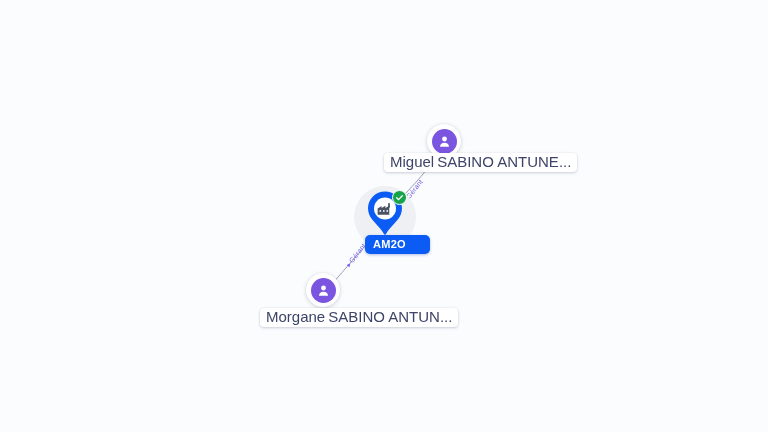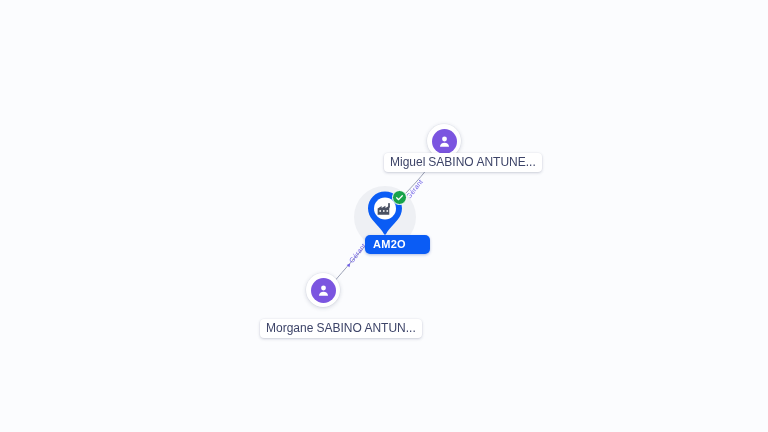--- a/index.html
+++ b/index.html
@@ -75,21 +75,21 @@
   }
   .person-avatar svg { display: block; }
 
   
   .name-chip {
     position: absolute;
     background: #ffffff;
     border-radius: 4px;
     box-shadow: 0 1px 3px rgba(40,50,90,.22), 0 0 0 .5px rgba(40,50,90,.04);
     padding: 3px 6px 4px 6px;
-    font-size: 12px;
+    font-size: 15px;
     color: #3d4468;
     white-space: nowrap;
     line-height: 12px;
     cursor: pointer;
   }
   .name-chip .given-name {
     color: #3d4468;
   }
   .name-chip .family-name {
     color: #3d4468;
@@ -188,21 +188,21 @@
 
   <div class="person-node" style="left:306px; top:273px;">
     <div class="person-avatar">
       <svg width="15" height="15" viewBox="0 0 24 24">
         <circle cx="12" cy="8" r="3.9" fill="#ffffff"></circle>
         <path d="M4.8 20.5c0-4.1 3.3-6.4 7.2-6.4s7.2 2.3 7.2 6.4z" fill="#ffffff"></path>
       </svg>
     </div>
   </div>
 
-  <div class="name-chip" style="left:260px; top:319px;">
+  <div class="name-chip" style="left:260px; top:308px;">
     <span class="given-name">Morgane</span><span class="family-name">SABINO ANTUN...</span>
   </div>
 
   <div class="company-node" style="left:354px; top:186px;">
     <div class="pin-wrap">
       <svg width="44" height="56" viewBox="0 0 44 56">
         <path d="M22 2.5c-9.4 0-17 7.5-17 16.8 0 4.6 1.9 8.5 4.6 11.8
                  3.3 4.1 8.9 9.4 11.2 13.6.7 1.3 1.7 1.3 2.4 0
                  2.3-4.2 7.9-9.5 11.2-13.6 2.7-3.3 4.6-7.2 4.6-11.8
                  C39 10 31.4 2.5 22 2.5z" fill="#0a5cf5"></path>

